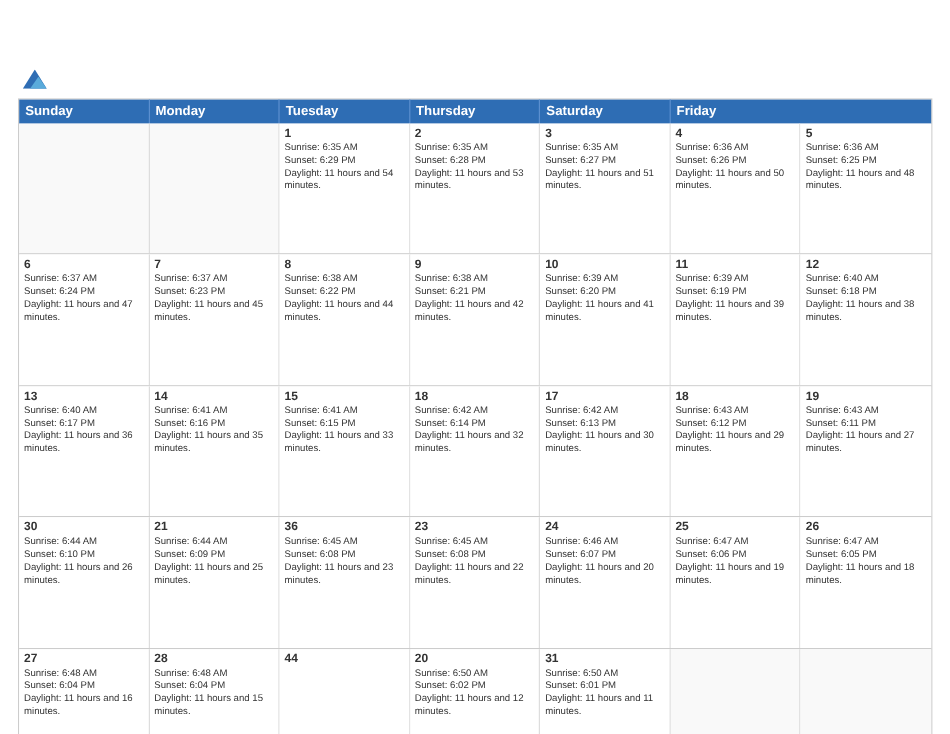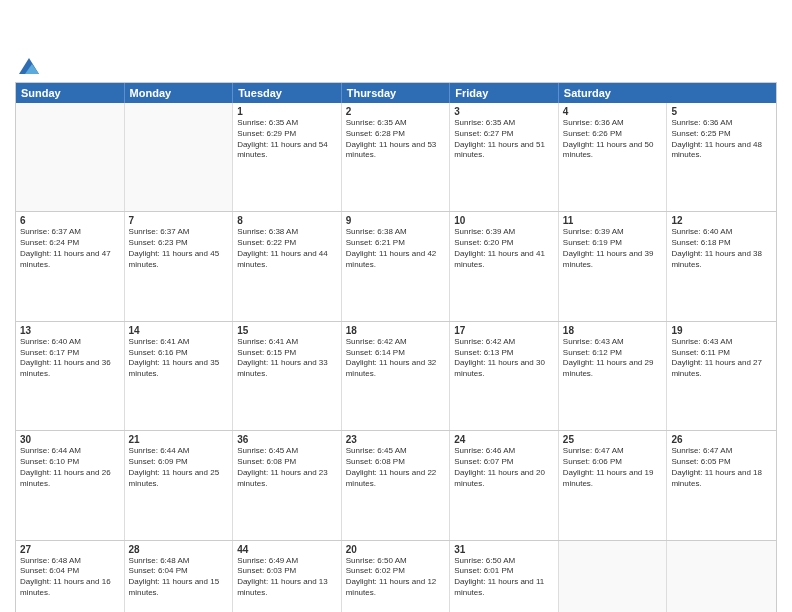--- a/index.html
+++ b/index.html
@@ -137,22 +137,22 @@
       <div class="subtitle"></div>
     </div>
   </div>
 
   <div class="calendar">
     <div class="cal-header">
     <div class="cal-header-cell">Sunday</div>
         <div class="cal-header-cell">Monday</div>
         <div class="cal-header-cell">Tuesday</div>
         <div class="cal-header-cell">Thursday</div>
+        <div class="cal-header-cell">Saturday</div>
         <div class="cal-header-cell">Friday</div>
-        <div class="cal-header-cell">Saturday</div>
       </div>
     <div class="cal-body">
     <div class="cal-row">
           <div class="cal-cell empty"></div>
           <div class="cal-cell empty"></div>
           <div class="cal-cell">
             <span class="day-num">1</span>
             <div class="cell-text" style="white-space: pre-line;">Sunrise: 6:35 AM
 Sunset: 6:29 PM
 Daylight: 11 hours and 54 minutes.</div>
@@ -322,23 +322,20 @@
 Daylight: 11 hours and 16 minutes.</div>
           </div>
           <div class="cal-cell">
             <span class="day-num">28</span>
             <div class="cell-text" style="white-space: pre-line;">Sunrise: 6:48 AM
 Sunset: 6:04 PM
 Daylight: 11 hours and 15 minutes.</div>
           </div>
           <div class="cal-cell">
             <span class="day-num">44</span>
-            <div class="cell-text" style="white-space: pre-line;">Sunrise: 6:49 AM
-Sunset: 6:03 PM
-Daylight: 11 hours and 13 minutes.</div>
           </div>
           <div class="cal-cell">
             <span class="day-num">20</span>
             <div class="cell-text" style="white-space: pre-line;">Sunrise: 6:50 AM
 Sunset: 6:02 PM
 Daylight: 11 hours and 12 minutes.</div>
           </div>
           <div class="cal-cell">
             <span class="day-num">31</span>
             <div class="cell-text" style="white-space: pre-line;">Sunrise: 6:50 AM

